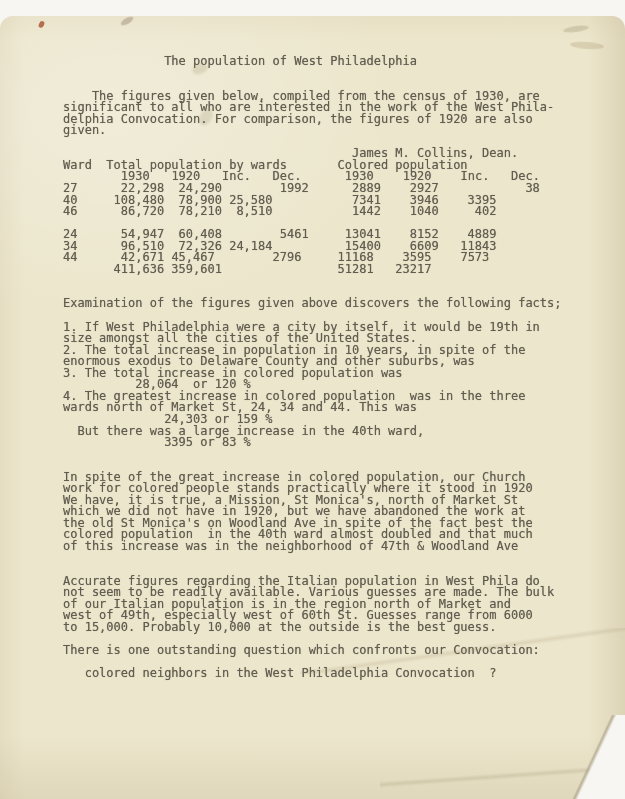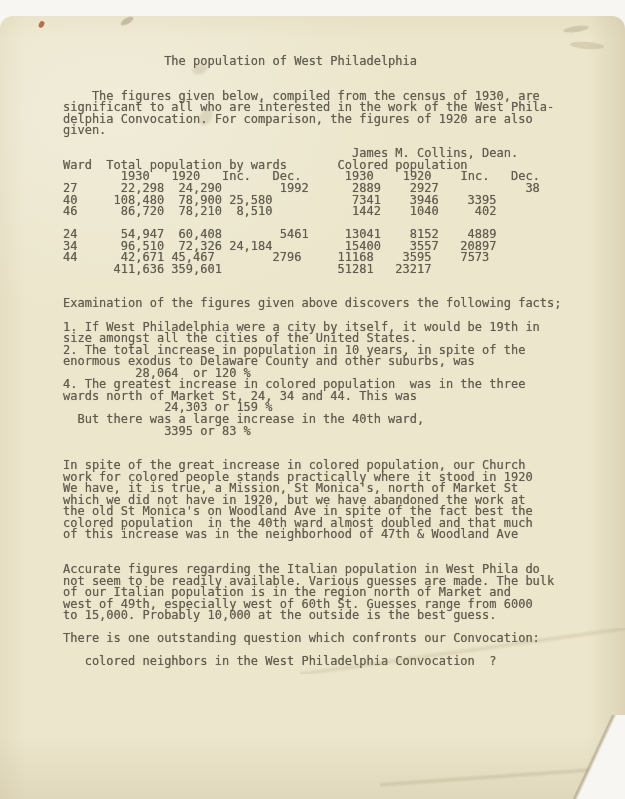--- a/index.html
+++ b/index.html
@@ -74,31 +74,32 @@
       <div class="line">given.</div>
       <div class="line">&nbsp;</div>
       <div class="line">                                        James M. Collins, Dean.</div>
       <div class="line">Ward  Total population by wards       Colored population</div>
       <div class="line"><span>        </span><span class="u">1930</span><span>   </span><span class="u">1920</span><span>   </span><span class="u">Inc.</span><span>   </span><span class="u">Dec.</span><span>      </span><span class="u">1930</span><span>    </span><span class="u">1920</span><span>    </span><span class="u">Inc.</span><span>   </span><span class="u">Dec.</span></div>
       <div class="line">27      22,298  24,290        1992      2889    2927            38</div>
       <div class="line">40     108,480  78,900 25,580           7341    3946    3395</div>
       <div class="line">46      86,720  78,210  8,510           1442    1040     402</div>
       <div class="line">&nbsp;</div>
       <div class="line">24      54,947  60,408        5461     13041    8152    4889</div>
-      <div class="line">34      96,510  72,326 24,184          15400    3557   20897</div>
+      <div class="line">34      96,510  72,326 24,184          15400    6609   11843</div>
       <div class="line"><span>44      </span><span class="u">42,671</span><span> </span><span class="u">45,467</span><span>        2796     </span><span class="u">11168</span><span>    </span><span class="u">3595</span><span>    7573</span></div>
       <div class="line">       411,636 359,601                51281   23217</div>
       <div class="line">&nbsp;</div>
       <div class="line">&nbsp;</div>
       <div class="line">Examination of the figures given above discovers the following facts;</div>
       <div class="line">&nbsp;</div>
       <div class="line">1. If West Philadelphia were a city by itself, it would be 19th in</div>
       <div class="line">size amongst all the cities of the United States.</div>
       <div class="line">2. The total increase in population in 10 years, in spite of the</div>
       <div class="line">enormous exodus to Delaware County and other suburbs, was</div>
+      <div class="line">3. The total increase in colored population was</div>
       <div class="line">          28,064  or 120 %</div>
       <div class="line">4. The greatest increase in colored population  was in the three</div>
       <div class="line">wards north of Market St, 24, 34 and 44. This was</div>
       <div class="line">              24,303 or 159 %</div>
       <div class="line">  But there was a large increase in the 40th ward,</div>
       <div class="line">              3395 or 83 %</div>
       <div class="line">&nbsp;</div>
       <div class="line">&nbsp;</div>
       <div class="line">In spite of the great increase in colored population, our Church</div>
       <div class="line">work for colored people stands practically where it stood in 1920</div>

